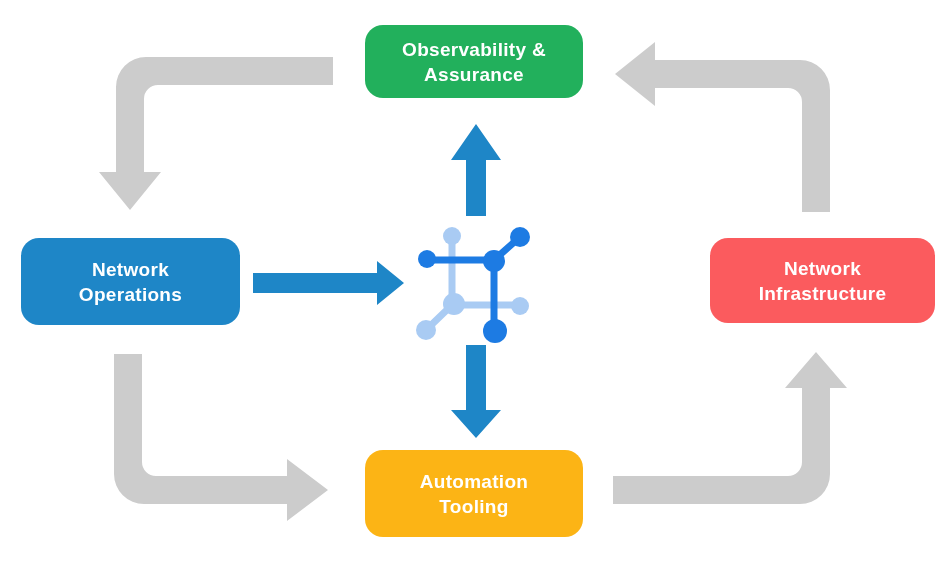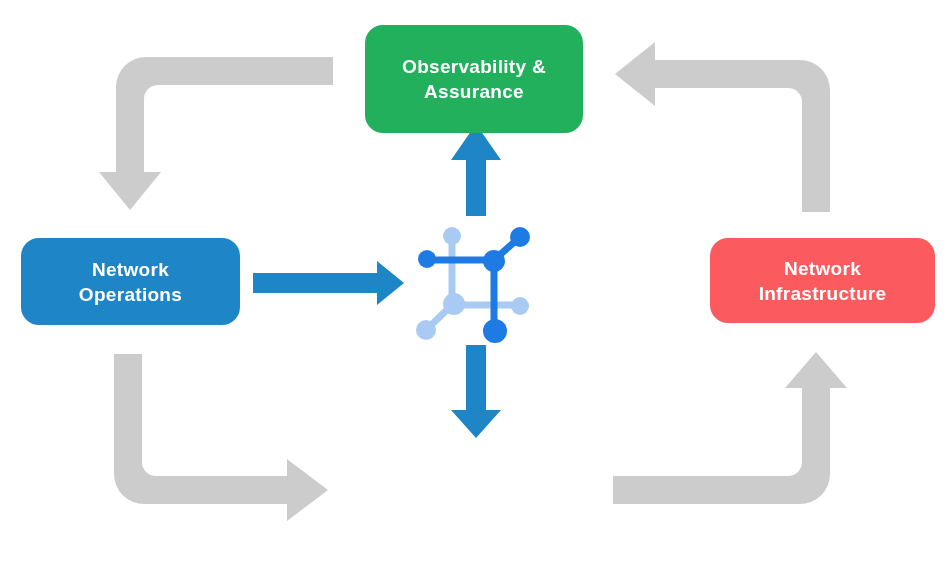--- a/index.html
+++ b/index.html
@@ -6,21 +6,21 @@
   .canvas{
     position:relative;width:948px;height:570px;background:#ffffff;
     font-family:"Liberation Sans",sans-serif;overflow:hidden;
   }
   .svg-layer{position:absolute;left:0;top:0;width:948px;height:570px;}
   .node{
     position:absolute;display:flex;align-items:center;justify-content:center;
     border-radius:18px;color:#ffffff;font-size:19px;font-weight:700;
     line-height:25px;text-align:center;white-space:pre-line;letter-spacing:0.3px;
   }
-  .node-top{left:365px;top:25px;width:218px;height:108px;}
+  .node-top{left:365px;top:25px;width:218px;height:73px;}
   .node-left{left:21px;top:238px;width:219px;height:87px;}
   .node-right{left:710px;top:238px;width:225px;height:85px;}
   .node-bottom{left:365px;top:450px;width:218px;height:87px;}
   .icon-line{fill:none;stroke-width:7;stroke-linecap:round;}
 </style>
 </head>
 <body>
 
 <div class="canvas">
 
@@ -62,14 +62,18 @@
   <div class="node node-left" style="background-color: rgb(30, 134, 199);">
     <span>Network
 Operations</span>
   </div>
 
   <div class="node node-right" style="background-color: rgb(251, 91, 94);">
     <span>Network
 Infrastructure</span>
   </div>
 
+  <div class="node node-bottom" style="background-color: rgb(252, 180, 21);">
+    <span>Automation
+Tooling</span>
+  </div>
 
 </div>
 
 </body></html>

